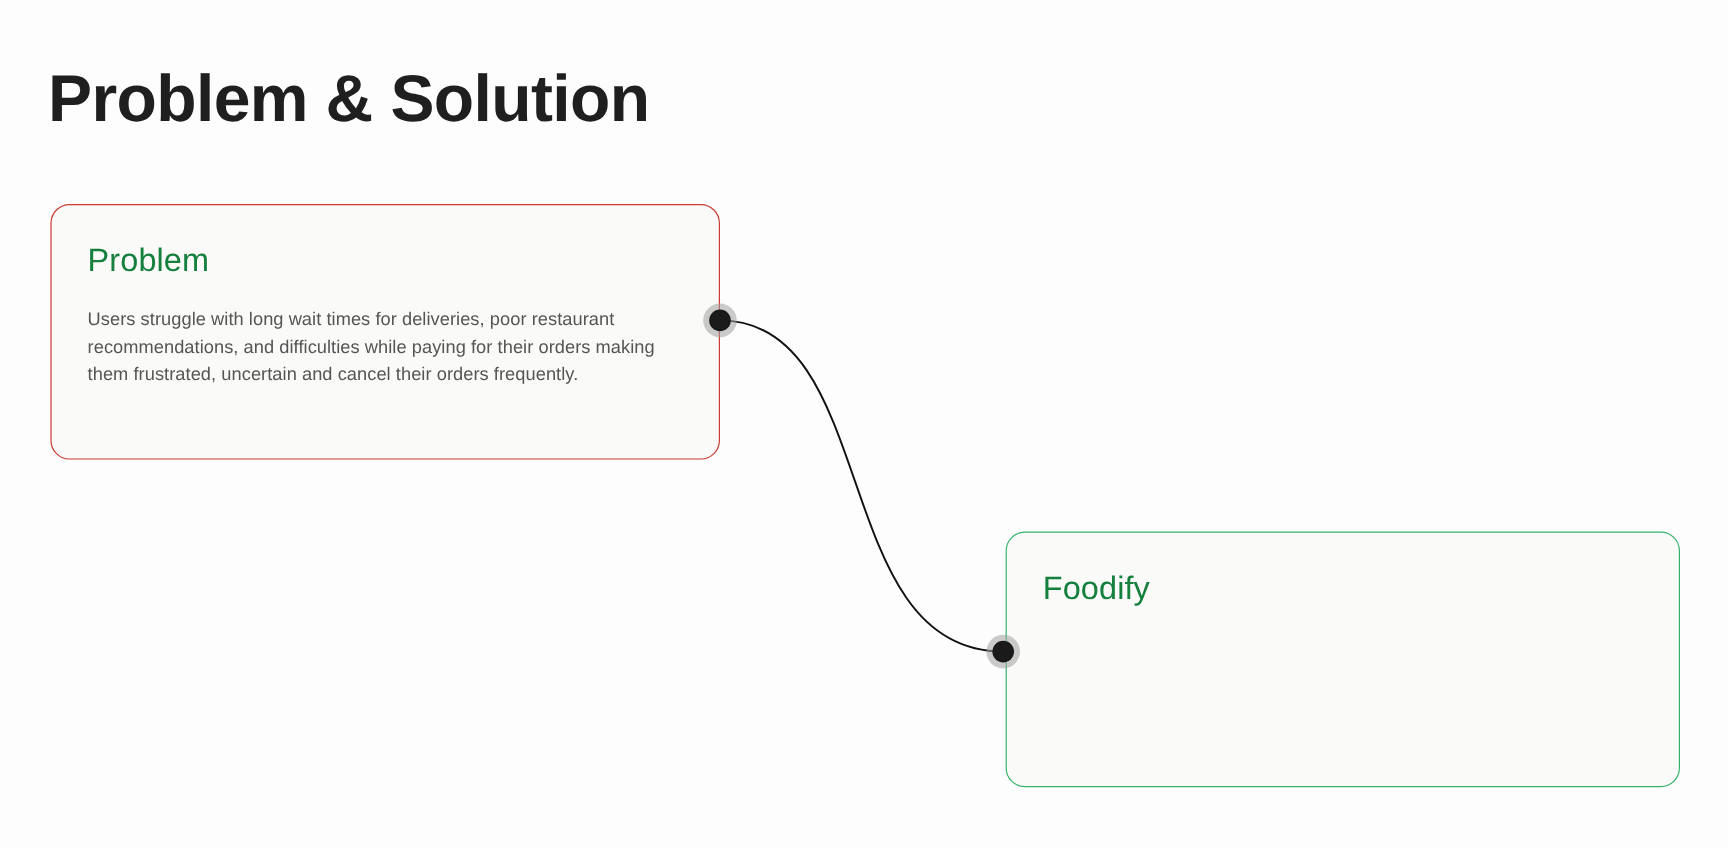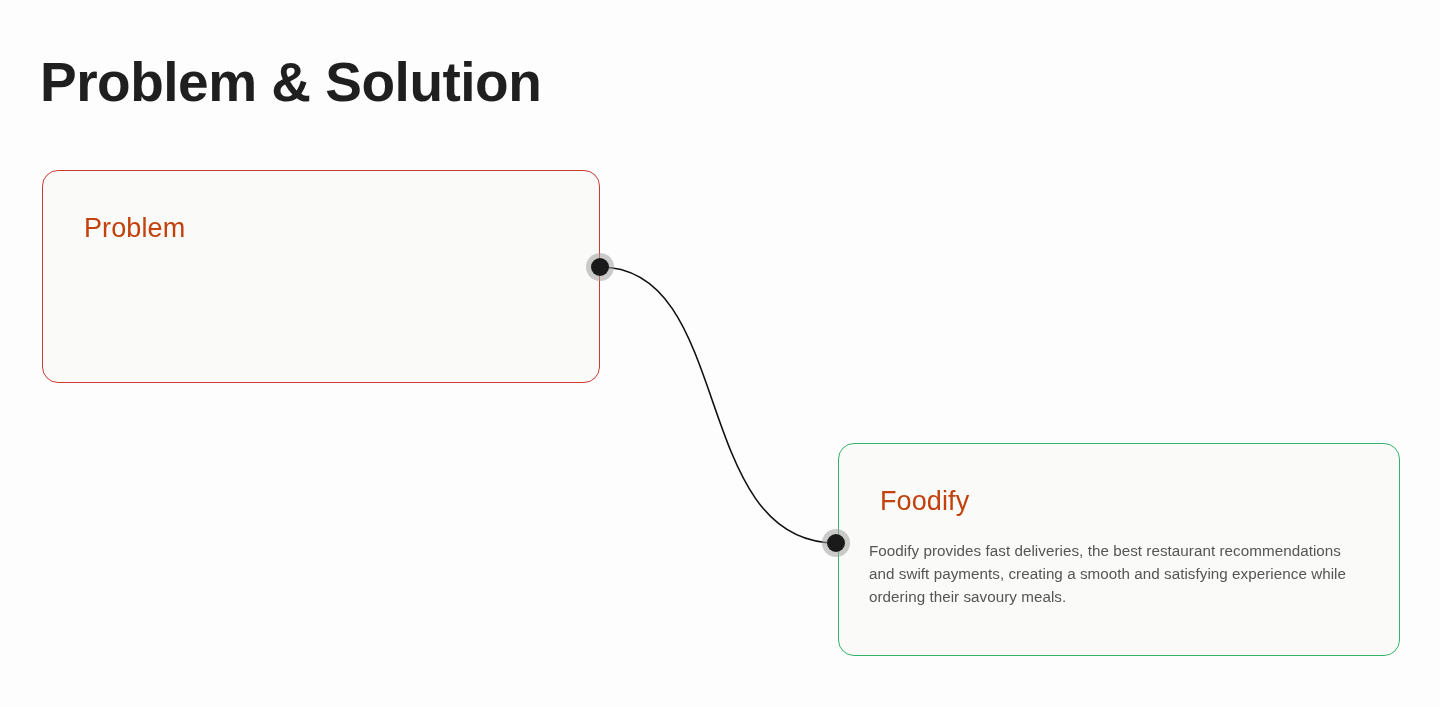--- a/index.html
+++ b/index.html
@@ -66,25 +66,25 @@
   }
   #card-solution {
     left: 838px;
     top: 443px;
     width: 562px;
     height: 213px;
     border-color: #34b36a;
   }
 
   .card-heading {
-    margin: 11px;
+    margin: 0;
     font-size: 27px;
     line-height: 32px;
     font-weight: 400;
-    color: #c2410c;
+    color: #15803d;
     letter-spacing: 0.1px;
   }
   .card-body {
     margin: 22px 0 0 0;
     font-size: 15.2px;
     line-height: 23px;
     font-weight: 400;
     color: #555555;
     letter-spacing: 0.05px;
     max-width: 500px;
@@ -117,23 +117,23 @@
 <div id="slide">
 
   <h1 id="page-title">Problem &amp; Solution</h1>
 
   <svg id="connector-layer" viewBox="0 0 1440 707" width="1440" height="707" xmlns="http://www.w3.org/2000/svg">
     <path id="connector-path" fill="none" stroke="#111111" stroke-width="1.6" stroke-linecap="round" d="M 600 267 C 735 267, 690 543, 836 543"></path>
   </svg>
 
   <div class="card" id="card-problem">
     <h2 class="card-heading">Problem</h2>
+    <p class="card-body">Users struggle with long wait times for deliveries, poor restaurant recommendations, and difficulties while paying for their orders making them frustrated, uncertain and cancel their orders frequently.</p>
   </div>
 
   <div class="card" id="card-solution">
     <h2 class="card-heading">Foodify</h2>
-    <p class="card-body">Foodify provides fast deliveries, the best restaurant recommendations and swift payments, creating a smooth and satisfying experience while ordering their savoury meals.</p>
   </div>
 
   <div class="anchor-dot" id="dot-problem"></div>
   <div class="anchor-dot" id="dot-solution"></div>
 
 </div>
 
 </body></html>

